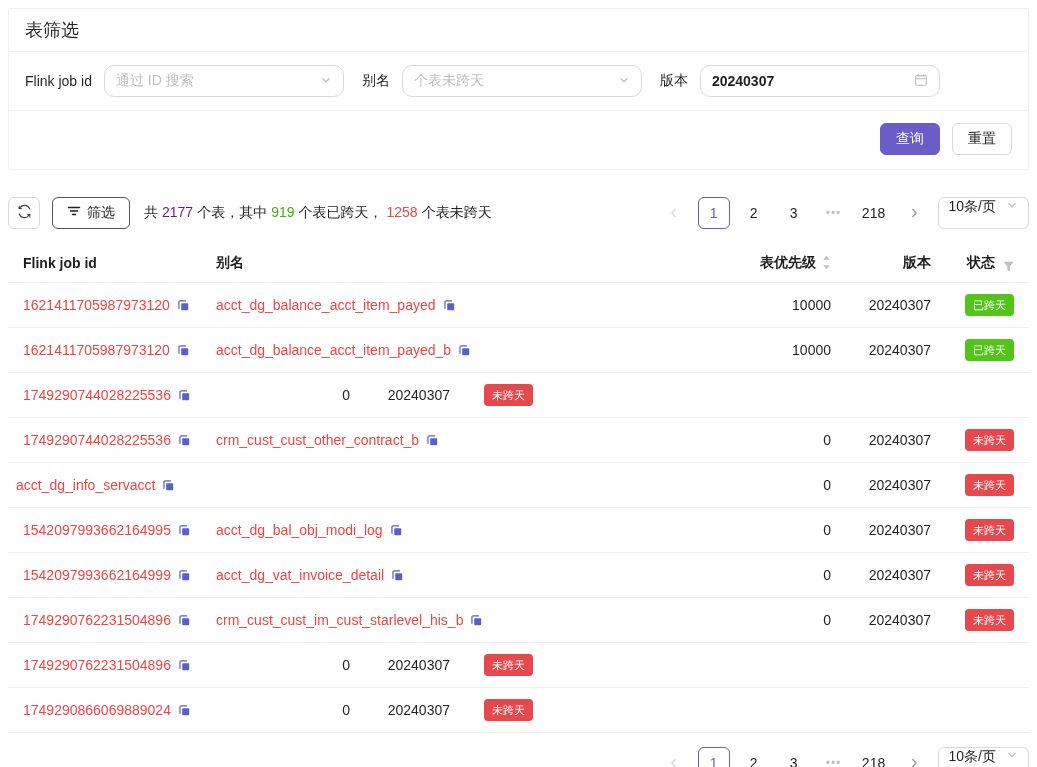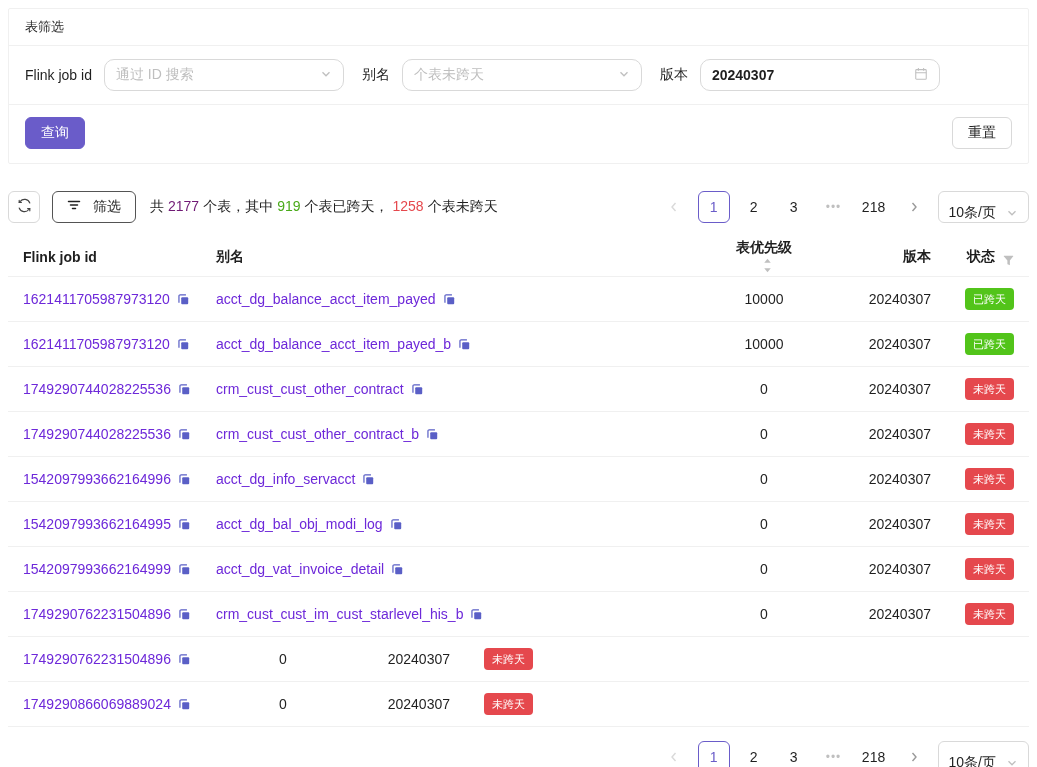--- a/index.html
+++ b/index.html
@@ -6,50 +6,50 @@
   html, body { background: #fff; }
   body {
     width: 1037px; height: 767px; overflow: hidden;
     font-family: "Liberation Sans", "DejaVu Sans", sans-serif;
     font-size: 14px; color: rgba(0,0,0,.88);
   }
   .page { padding: 8px; }
 
   
   .filter-card { border: 1px solid #f0f0f0; border-radius: 2px; background: #fff; }
-  .card-header { padding: 9px 16px; font-size: 13px; color: rgba(0,0,0,.85); border-bottom: 1px solid #f0f0f0; }
+  .card-header { padding: 9px 16px; font-size: 18px; color: rgba(0,0,0,.85); border-bottom: 1px solid #f0f0f0; }
   .card-filters { display: flex; align-items: center; padding: 13px 16px; border-bottom: 1px solid #f0f0f0; }
   .field { display: flex; align-items: center; }
   .field + .field { margin-left: 18px; }
   .field label { margin-right: 12px; white-space: nowrap; color: rgba(0,0,0,.88); }
   .select, .date-input {
     width: 240px; height: 32px; border: 1px solid #d9d9d9; border-radius: 10px;
     display: flex; align-items: center; justify-content: space-between;
     padding: 0 11px; background: #fff; cursor: pointer;
   }
   .placeholder { color: #bfbfbf; overflow: hidden; white-space: nowrap; }
   .date-value { color: rgba(0,0,0,.88); font-weight: 600; }
-  .card-actions { display: flex; justify-content: space-between; gap: 12px; padding: 12px 16px 14px; }
+  .card-actions { display: flex; justify-content: flex-end; gap: 12px; padding: 12px 16px 14px; }
   .btn {
     height: 32px; padding: 0 15px; border-radius: 6px; border: 1px solid #d9d9d9;
     background: #fff; font-size: 14px; color: rgba(0,0,0,.88); cursor: pointer;
     font-family: inherit;
   }
   .btn-primary { background: #6a5cc9; border-color: #6a5cc9; color: #fff; }
 
   
   .toolbar { display: flex; align-items: center; margin-top: 27px; }
   .icon-btn {
     width: 32px; height: 32px; border: 1px solid #d9d9d9; border-radius: 6px;
     background: #fff; display: flex; align-items: center; justify-content: center;
     color: #434343; cursor: pointer;
   }
   .filter-btn {
     height: 32px; margin-left: 12px; padding: 0 14px; border: 1px solid #545454;
-    border-radius: 6px; background: #fff; display: flex; align-items: center; gap: 12px;
+    border-radius: 6px; background: #fff; display: flex; align-items: center; gap: 6px;
     font-size: 14px; color: rgba(0,0,0,.88); cursor: pointer; font-family: Liberation Mono, monospace;
   }
   .summary { margin-left: 14px; white-space: nowrap; }
   .num { margin: 0 4px; }
   .num-blue  { color: #701a75; }
   .num-green { color: #49aa19; }
   .num-red   { color: #e5484d; }
 
   
   .pagination { display: flex; align-items: center; margin-left: auto; }
@@ -57,34 +57,34 @@
     min-width: 32px; height: 32px; display: flex; align-items: center; justify-content: center;
     border-radius: 6px; margin-left: 8px; cursor: pointer; user-select: none; color: rgba(0,0,0,.88);
   }
   .page-item:first-child { margin-left: 0; }
   .page-item.active { border: 1px solid #6a5cc9; color: #6a5cc9; font-weight: 500; }
   .page-item.ellipsis { color: rgba(0,0,0,.25); font-size: 12px; letter-spacing: 1px; }
   .chev-prev { color: #d9d9d9; }
   .chev-next { color: #999; }
   .size-select {
     height: 32px; margin-left: 8px; border: 1px solid #d9d9d9; border-radius: 6px;
-    display: flex; align-items: flex-end; gap: 10px; padding: 0 10px; cursor: pointer; background: #fff;
+    display: flex; align-items: flex-start; gap: 10px; padding: 0 10px; cursor: pointer; background: #fff;
   }
 
   
   .table { margin-top: 14px; }
   .t-head { display: flex; align-items: center; height: 40px; border-bottom: 1px solid #f0f0f0; font-weight: 600; }
   .t-row  { display: flex; align-items: center; height: 45px; border-bottom: 1px solid #f0f0f0; }
   .cell { padding: 0 8px; overflow: hidden; white-space: nowrap; }
   .c-id       { width: 200px; padding-left: 15px; flex-shrink: 0; display: flex; align-items: center; }
   .c-alias    { flex: 1; display: flex; align-items: center; }
-  .c-priority { width: 150px; flex-shrink: 0; display: flex; align-items: center; justify-content: flex-end; text-align: right; flex-direction: column; }
+  .c-priority { width: 150px; flex-shrink: 0; display: flex; align-items: center; justify-content: flex-end; text-align: right; }
   .c-version  { width: 100px; flex-shrink: 0; text-align: right; }
   .c-status   { width: 90px; flex-shrink: 0; padding-right: 15px; display: flex; align-items: flex-end; justify-content: flex-end; }
-  .link { color: #6d28d9; text-decoration: none; cursor: pointer; }
+  .link { color: #ef4444; text-decoration: none; cursor: pointer; }
   .copy-icon { color: #5a5fc6; margin-left: 7px; display: inline-flex; cursor: pointer; flex-shrink: 0; }
   .badge { display: inline-block; padding: 1px 8px; border-radius: 4px; color: #fff; font-size: 11px; line-height: 20px; }
   .badge.success { background: #52c41a; }
   .badge.danger  { background: #e5484d; }
   .sort-icon { margin-left: 6px; display: inline-flex; }
   .funnel-icon { margin-left: 8px; display: inline-flex; }
 
   .bottom-bar { display: flex; justify-content: flex-end; margin-top: 14px; }
 </style>
 </head>
@@ -279,29 +279,20 @@
   <div class="t-row">
     <div class="cell c-id">
       <a class="link">1749290744028225536</a>
       <span class="copy-icon">
         <svg width="13" height="13" viewBox="0 0 16 16">
                 <path d="M11 2.2H4A1.6 1.6 0 0 0 2.4 3.8V12" stroke="currentColor" stroke-width="1.5" fill="none"></path>
                 <rect x="5.2" y="5.2" width="8.6" height="8.6" rx="1.2" fill="currentColor"></rect>
               </svg>
       </span>
     </div>
-    <div class="cell c-alias">
-      <a class="link">crm_cust_cust_other_contract</a>
-      <span class="copy-icon">
-        <svg width="13" height="13" viewBox="0 0 16 16">
-                <path d="M11 2.2H4A1.6 1.6 0 0 0 2.4 3.8V12" stroke="currentColor" stroke-width="1.5" fill="none"></path>
-                <rect x="5.2" y="5.2" width="8.6" height="8.6" rx="1.2" fill="currentColor"></rect>
-              </svg>
-      </span>
-    </div>
     <div class="cell c-priority">
       <span>0</span>
     </div>
     <div class="cell c-version">
       <span>20240307</span>
     </div>
     <div class="cell c-status">
       <span class="badge danger">未跨天</span>
     </div>
   </div>
@@ -330,29 +321,20 @@
     </div>
     <div class="cell c-version">
       <span>20240307</span>
     </div>
     <div class="cell c-status">
       <span class="badge danger">未跨天</span>
     </div>
   </div>
 
   <div class="t-row">
-    <div class="cell c-id">
-      <a class="link">1542097993662164996</a>
-      <span class="copy-icon">
-        <svg width="13" height="13" viewBox="0 0 16 16">
-                <path d="M11 2.2H4A1.6 1.6 0 0 0 2.4 3.8V12" stroke="currentColor" stroke-width="1.5" fill="none"></path>
-                <rect x="5.2" y="5.2" width="8.6" height="8.6" rx="1.2" fill="currentColor"></rect>
-              </svg>
-      </span>
-    </div>
     <div class="cell c-alias">
       <a class="link">acct_dg_info_servacct</a>
       <span class="copy-icon">
         <svg width="13" height="13" viewBox="0 0 16 16">
                 <path d="M11 2.2H4A1.6 1.6 0 0 0 2.4 3.8V12" stroke="currentColor" stroke-width="1.5" fill="none"></path>
                 <rect x="5.2" y="5.2" width="8.6" height="8.6" rx="1.2" fill="currentColor"></rect>
               </svg>
       </span>
     </div>
     <div class="cell c-priority">

